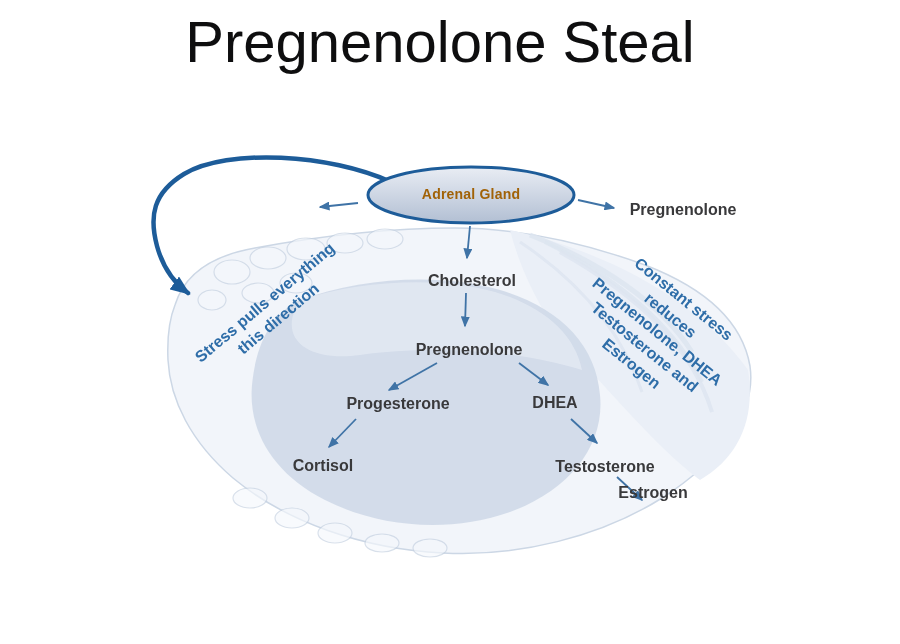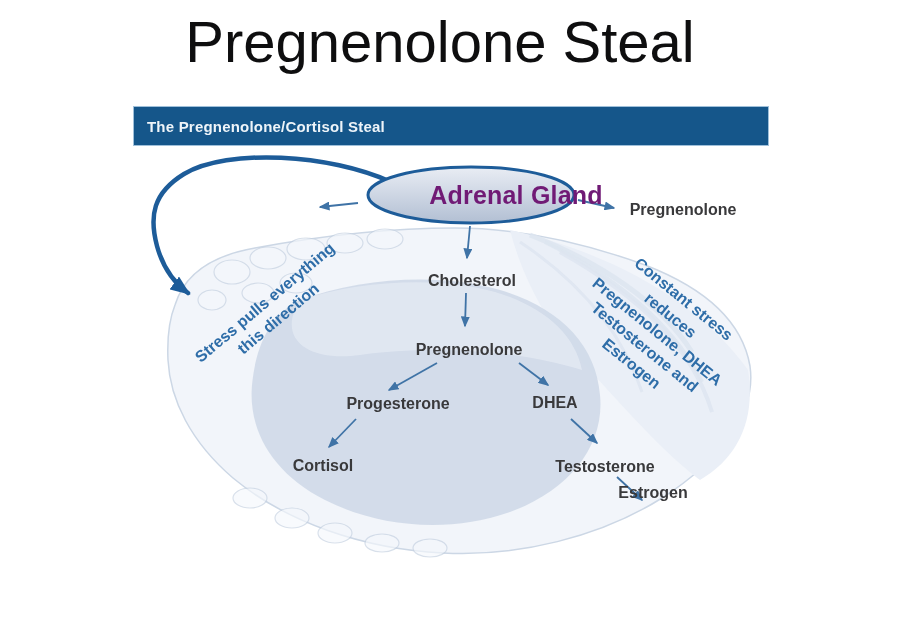--- a/index.html
+++ b/index.html
@@ -19,38 +19,35 @@
   }
   .panel-header span{
     color:var(--header-text);font-weight:bold;font-size:15px;letter-spacing:.2px;
   }
   svg.diagram{position:absolute;left:0;top:0;}
   .lbl{
     position:absolute;transform:translate(-50%,-50%);
     font-weight:bold;font-size:16px;line-height:1.22;color:var(--text-dark);
     text-align:center;white-space:pre-line;
   }
-  .lbl.big{font-size:25px;color:#701a75;letter-spacing:.2px;margin-left:45px;}
+  .lbl.big{font-size:14px;color:#a16207;letter-spacing:.2px;}
   .note{
     position:absolute;font-weight:bold;font-size:16px;line-height:1.3;
     color:var(--note-blue);text-align:center;white-space:pre-line;
   }
   .note.left{transform:translate(-50%,-50%) rotate(-40deg);}
   .note.right{transform:translate(-50%,-50%) rotate(39deg);}
 </style>
 </head>
 <body>
 
 <div class="stage">
 
   <h1 class="title">Pregnenolone Steal</h1>
 
-  <div class="panel-header">
-    <span>The Pregnenolone/Cortisol Steal</span>
-  </div>
 
   <svg class="diagram" width="900" height="644" viewBox="0 0 900 644">
     <defs>
       <linearGradient id="egrad" x1="0" y1="0" x2="0" y2="1">
         <stop offset="0" style="stop-color:var(--ellipse-fill-top)"></stop>
         <stop offset="1" style="stop-color:var(--ellipse-fill-bottom)"></stop>
       </linearGradient>
       <marker id="mthin" markerUnits="userSpaceOnUse" markerWidth="11" markerHeight="9" refX="9.5" refY="4.5" orient="auto">
         <path d="M0,0 L11,4.5 L0,9 Z" fill="var(--arrow-blue)"></path>
       </marker>

